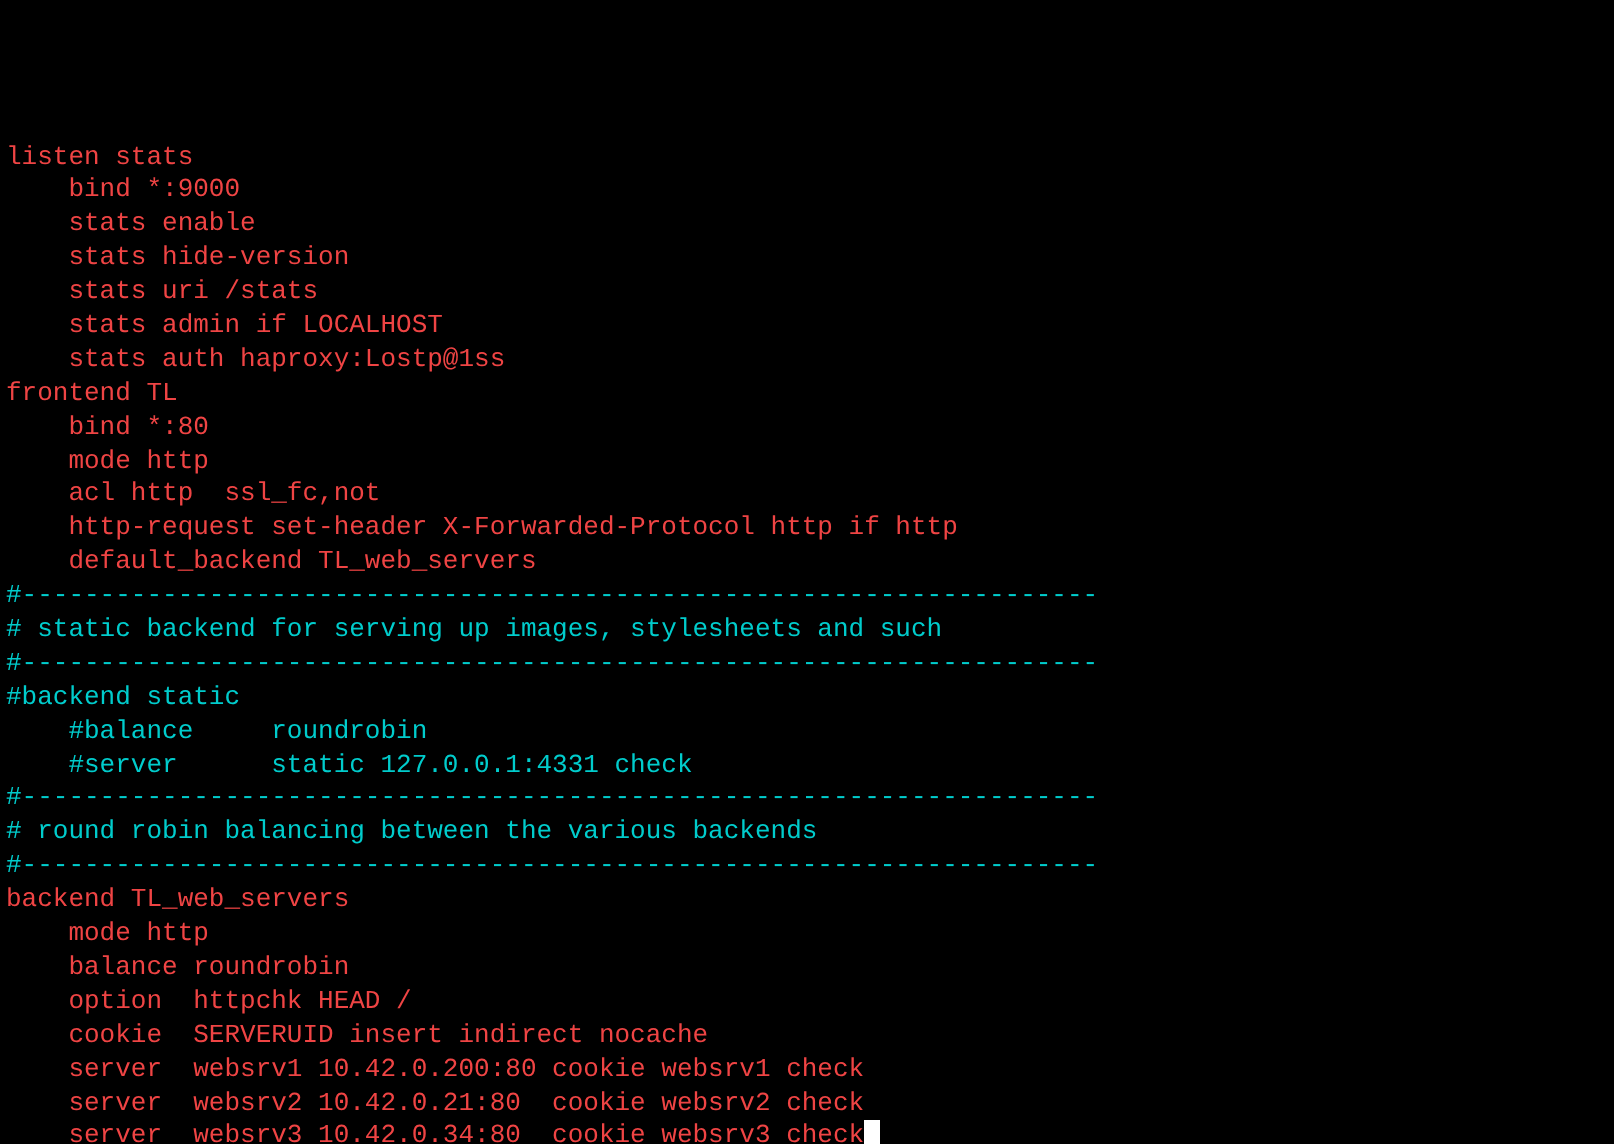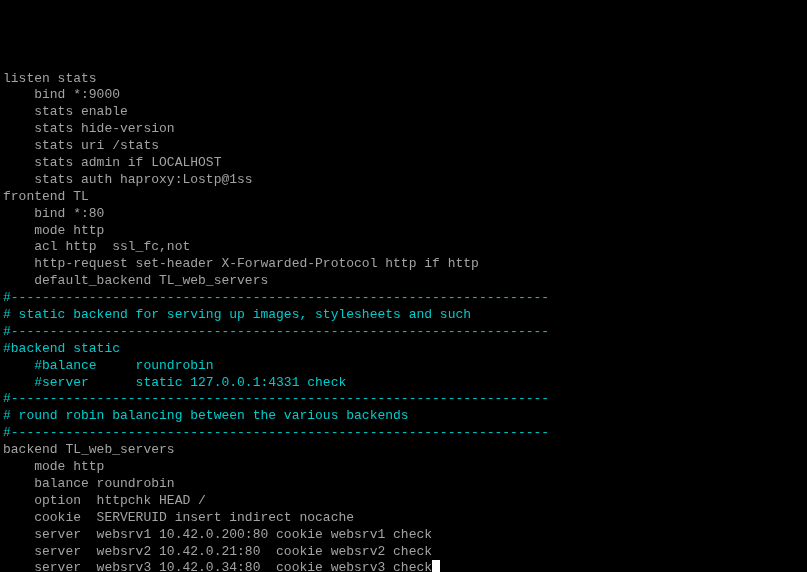--- a/index.html
+++ b/index.html
@@ -13,21 +13,21 @@
       font-family: 'Consolas', 'Monaco', 'Courier New', monospace;
       font-size: 13px;
       line-height: 1.3;
       padding: 3px;
       white-space: pre;
       width: 807px;
       height: 572px;
       overflow: hidden;
     }
     .white {
-      color: #a3a3a3;
+      color: #ef4444;
     }
     .cyan {
       color: #00cccc;
     }
     .cursor {
       background-color: #ffffff;
       color: #000000;
       display: inline-block;
       width: 8px;
       height: 15px;

